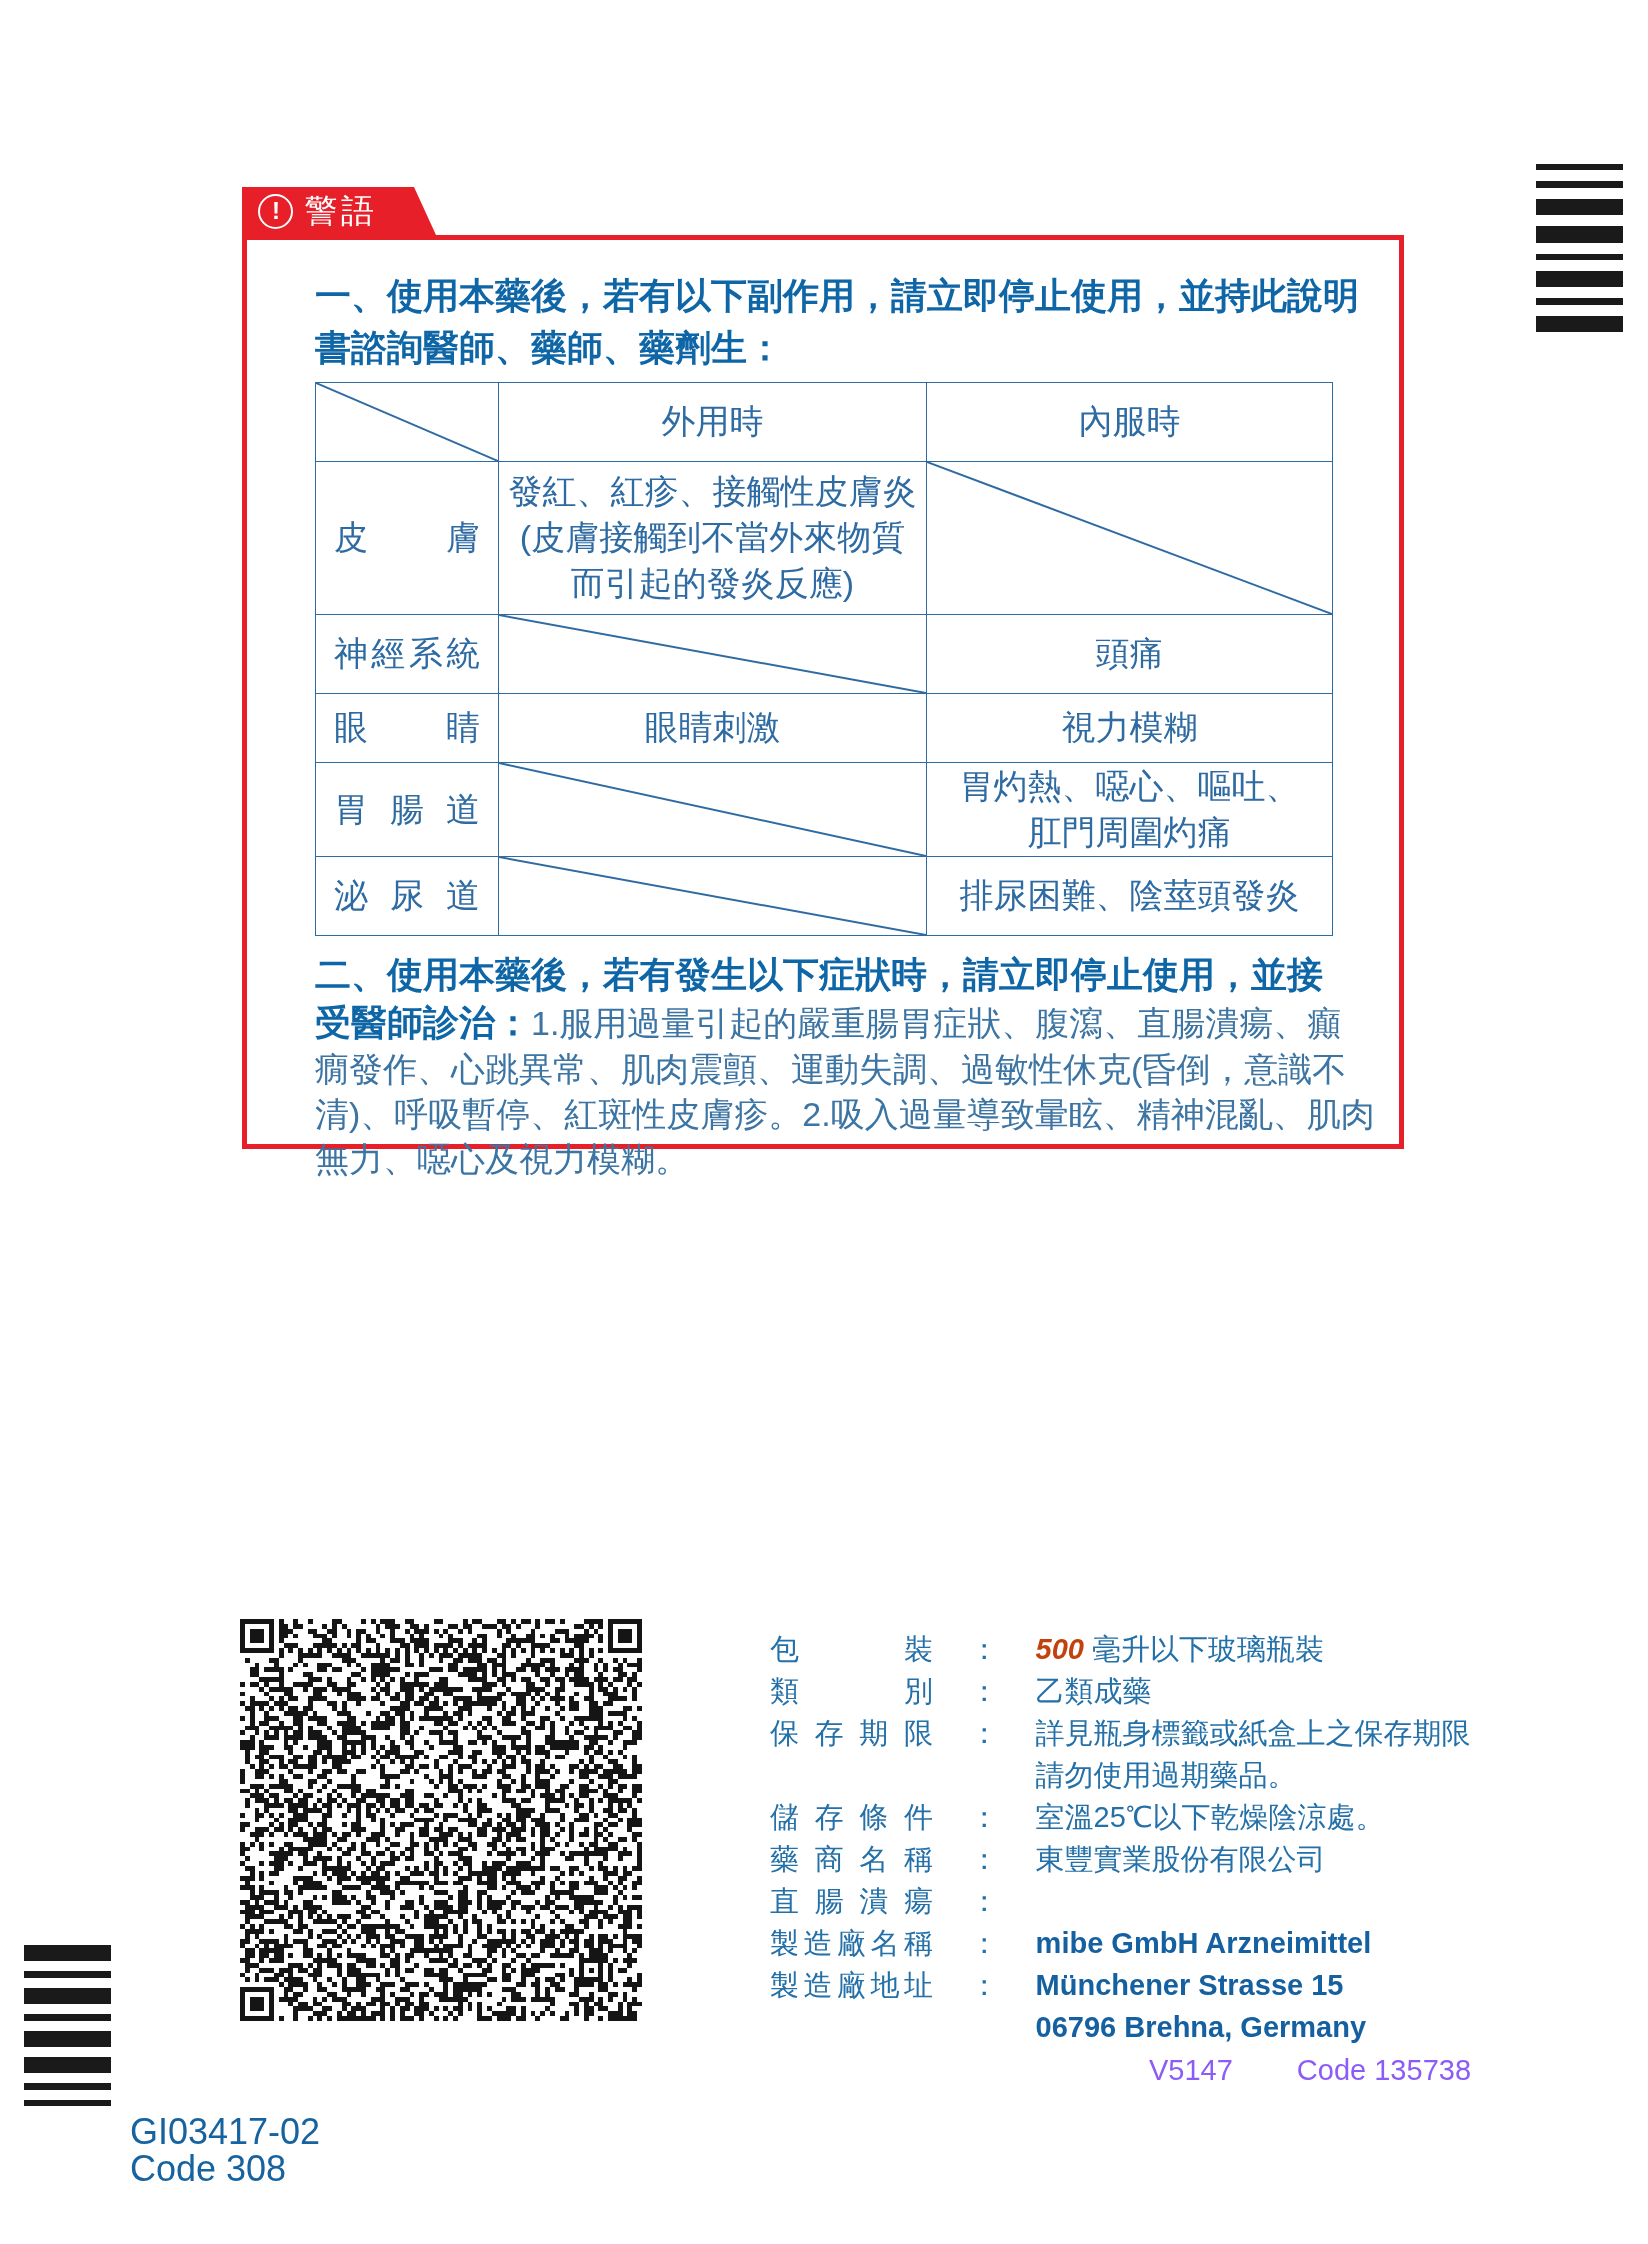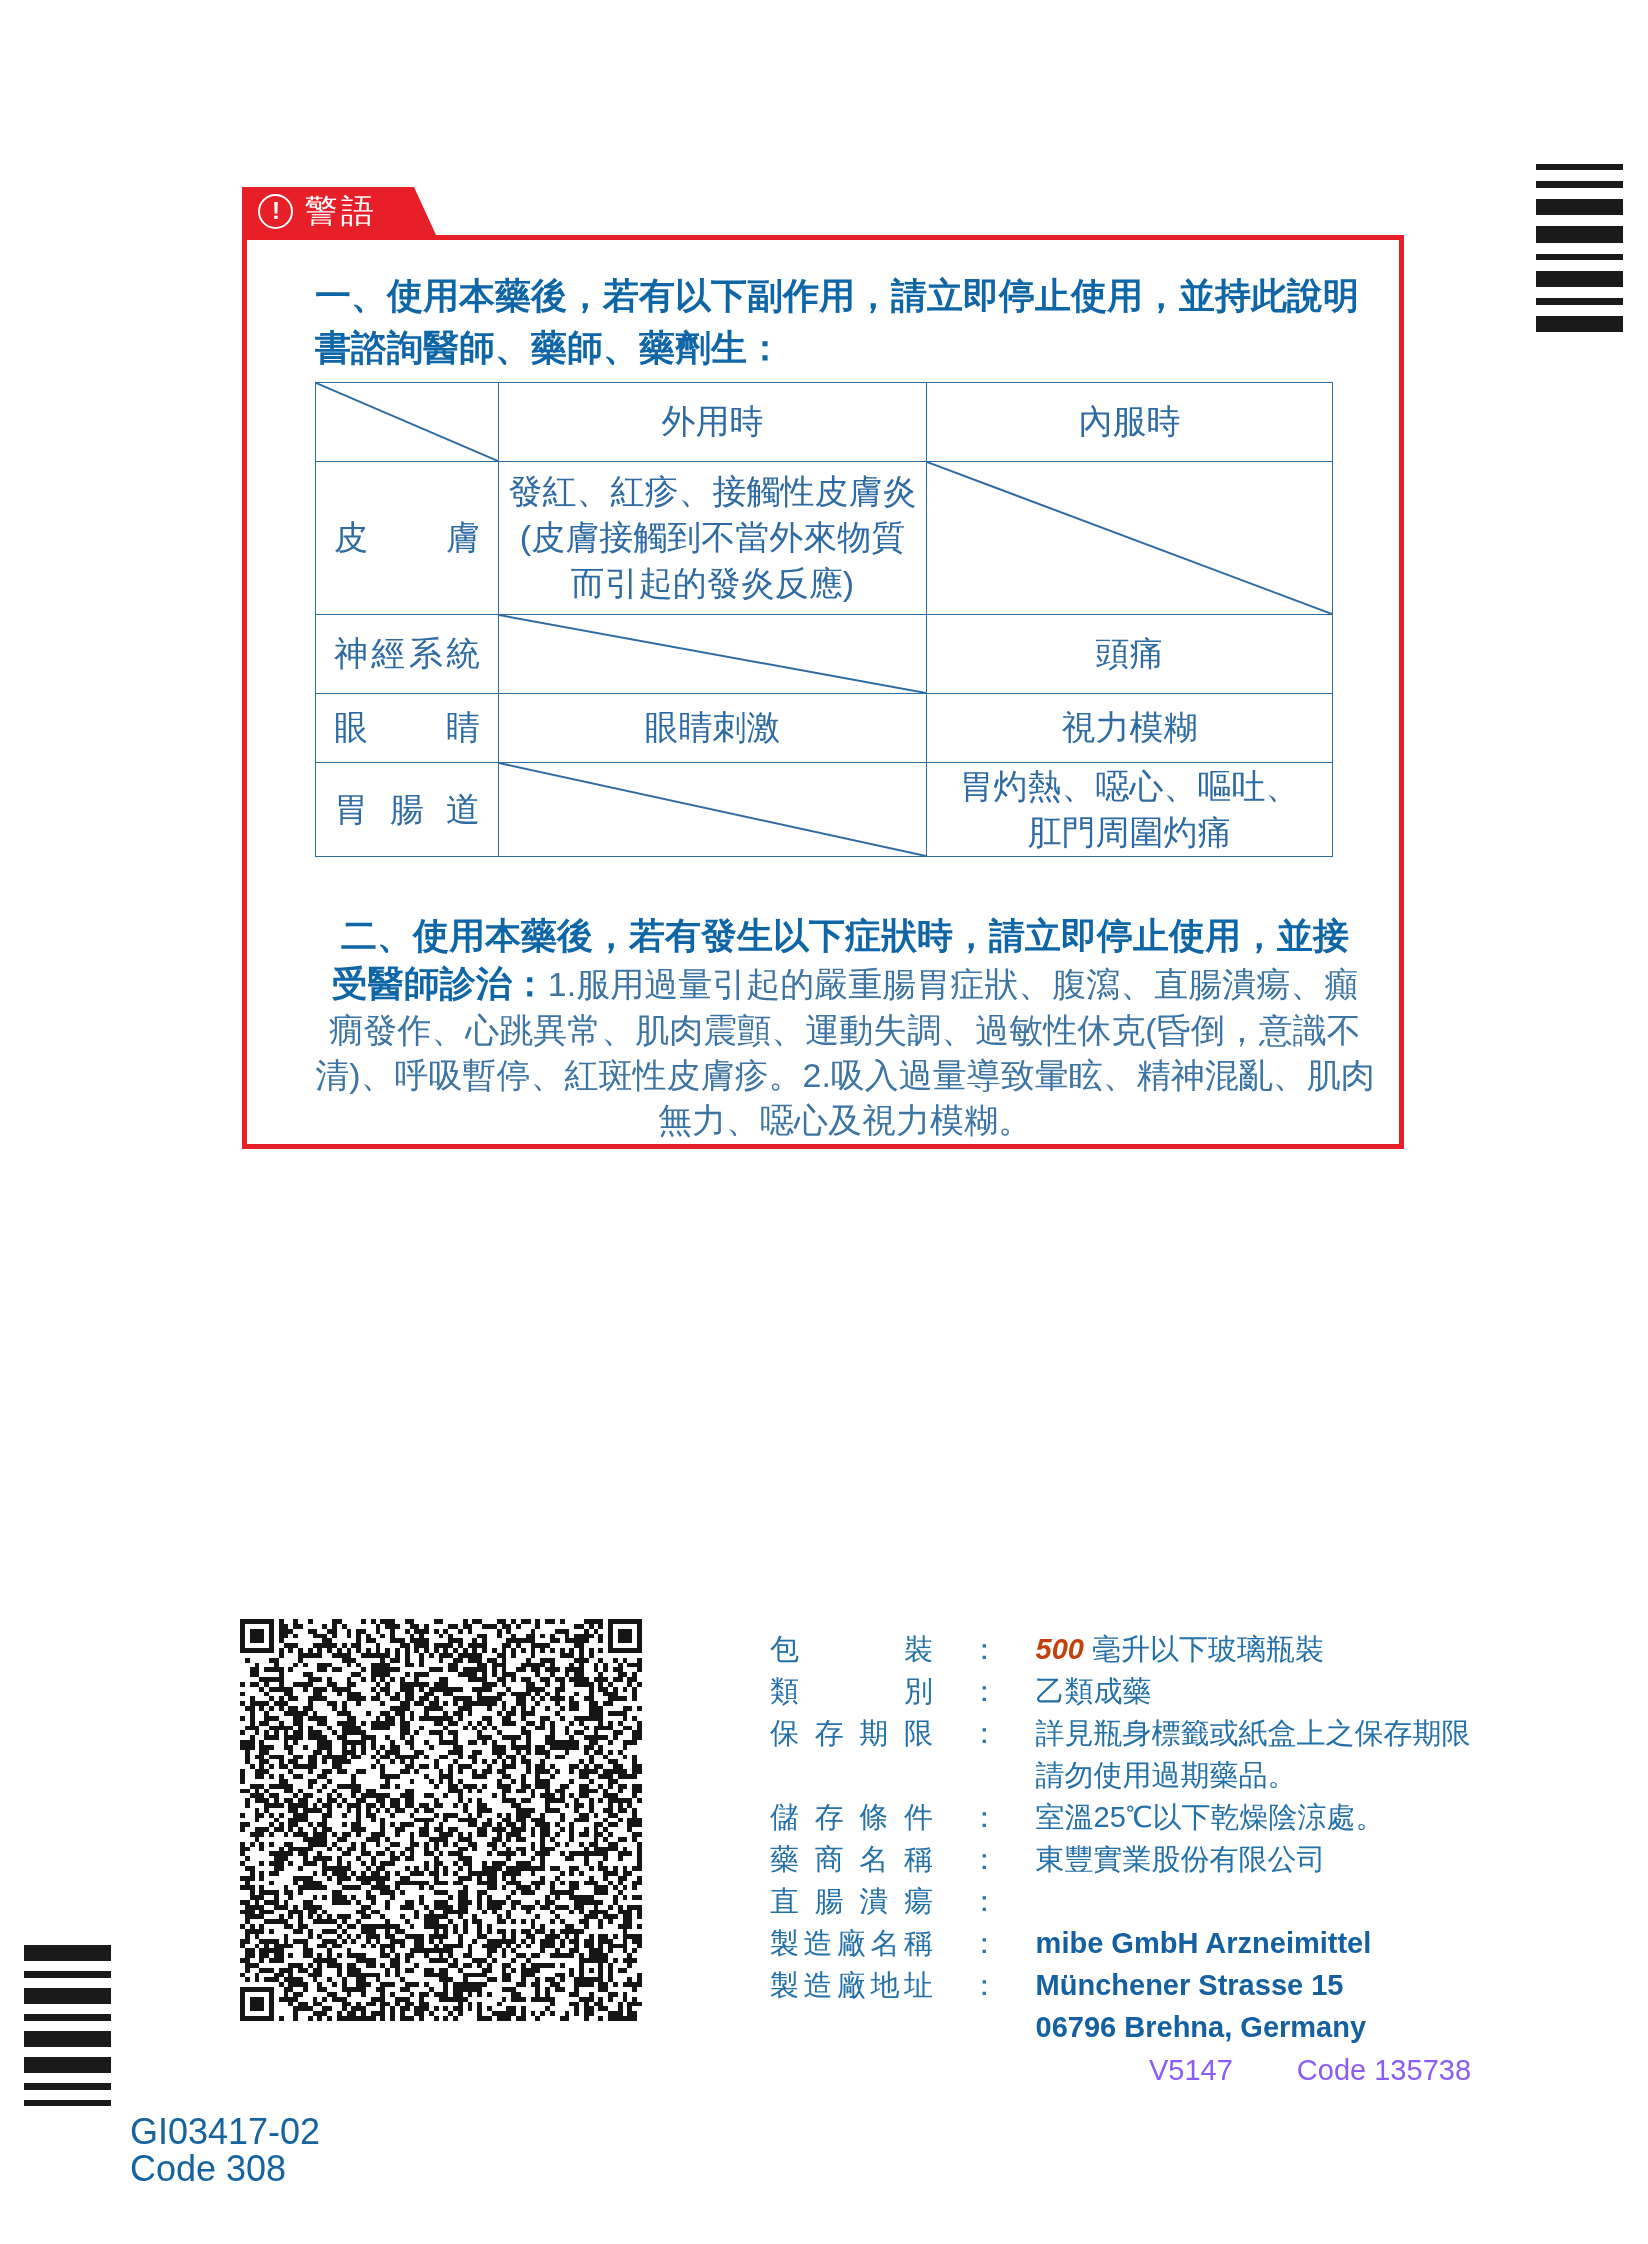--- a/index.html
+++ b/index.html
@@ -15,22 +15,22 @@
     font-weight:bold;font-size:24px;box-sizing:border-box;flex:0 0 auto;}
   .warn-tab-label{color:#fff;font-size:33px;letter-spacing:3.7px;}
 
   
   .warn-box{position:absolute;left:242px;top:235px;width:1162px;height:914px;
     border:5.5px solid #e71f28;box-sizing:border-box;background:#fff;}
 
   .para{position:absolute;white-space:pre-line;}
   .para1{left:315px;top:270px;width:1051px;font-size:36px;font-weight:bold;
     line-height:1.45;color:#0e66a6;}
-  .para2{left:315px;top:912px;width:1060px;font-size:34px;line-height:1.33;
-    color:#3c74a3;text-align:center;}
+  .para2{left:315px;top:951px;width:1060px;font-size:34px;line-height:1.33;
+    color:#3c74a3;}
   .para2 .bold-lead{font-size:36px;font-weight:bold;color:#0e66a6;white-space:pre-line;}
   .para2 .rest{white-space:pre-line;}
 
   
   table.se{position:absolute;left:315px;top:382px;border-collapse:collapse;
     table-layout:fixed;color:#2f6ba3;font-size:34px;}
   table.se td,table.se th{border:1.8px solid #2f6ba3;padding:0;position:relative;
     text-align:center;vertical-align:middle;font-weight:normal;white-space:pre-line;}
   col.c0{width:183px;} col.c1{width:428px;} col.c2{width:406px;}
   tr.r-head{height:65px;} tr.r-skin{height:153px;} tr.r-nerve{height:63px;}
@@ -131,20 +131,29 @@
   </tr>
   <tr class="r-gi">
     <td><div class="cell-label">胃腸道</div></td>
     <td>
       <svg class="diag" viewBox="0 0 100 100" preserveAspectRatio="none">
             <line x1="0" y1="0" x2="100" y2="100"></line>
           </svg>
     </td>
     <td>胃灼熱、噁心、嘔吐、
 肛門周圍灼痛</td>
+  </tr>
+  <tr class="r-uri">
+    <td><div class="cell-label">泌尿道</div></td>
+    <td>
+      <svg class="diag" viewBox="0 0 100 100" preserveAspectRatio="none">
+            <line x1="0" y1="0" x2="100" y2="100"></line>
+          </svg>
+    </td>
+    <td>排尿困難、陰莖頭發炎</td>
   </tr>
 </tbody>
   </table>
 
 <div class="para para2"><span class="bold-lead">二、使用本藥後，若有發生以下症狀時，請立即停止使用，並接
 受醫師診治：</span><span class="rest">1.服用過量引起的嚴重腸胃症狀、腹瀉、直腸潰瘍、癲
 癇發作、心跳異常、肌肉震顫、運動失調、過敏性休克(昏倒，意識不
 清)、呼吸暫停、紅斑性皮膚疹。2.吸入過量導致暈眩、精神混亂、肌肉
 無力、噁心及視力模糊。</span></div>
 

